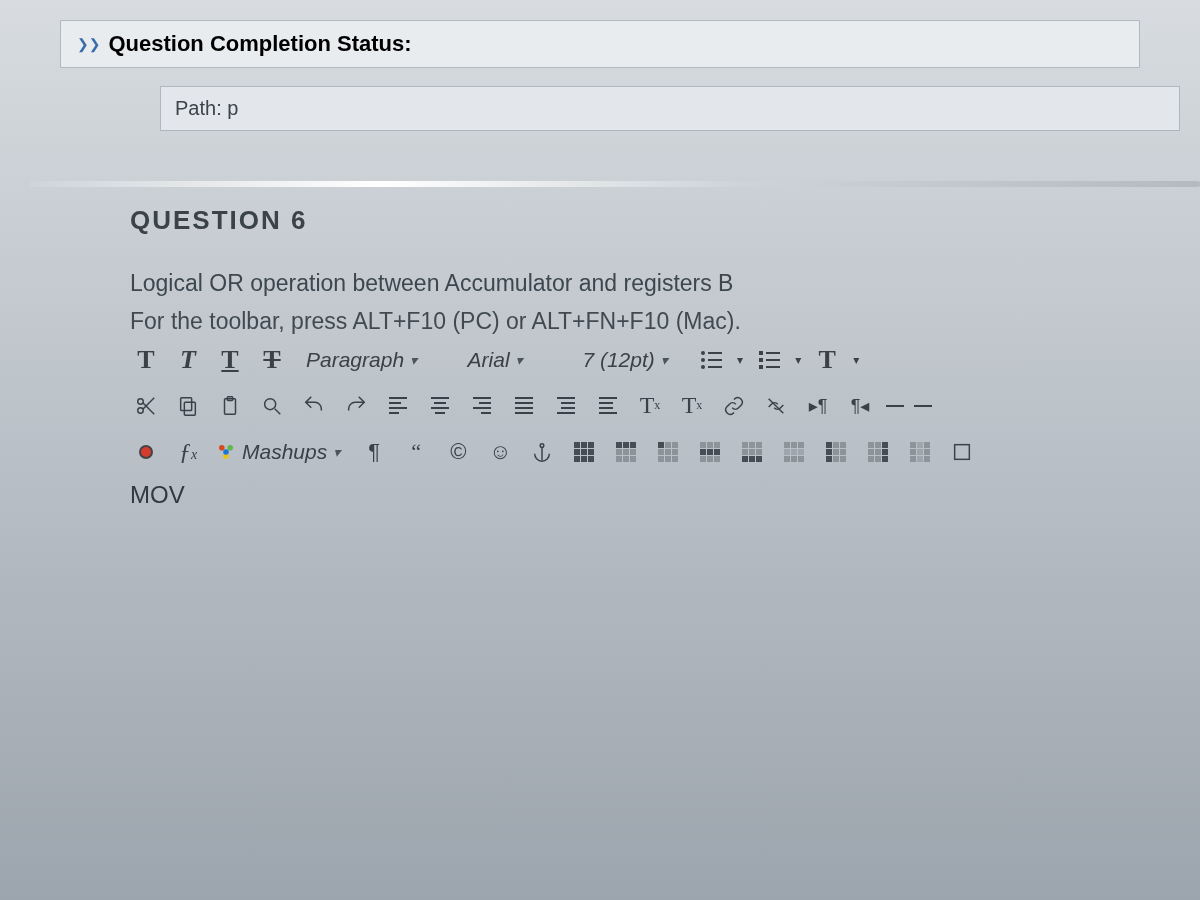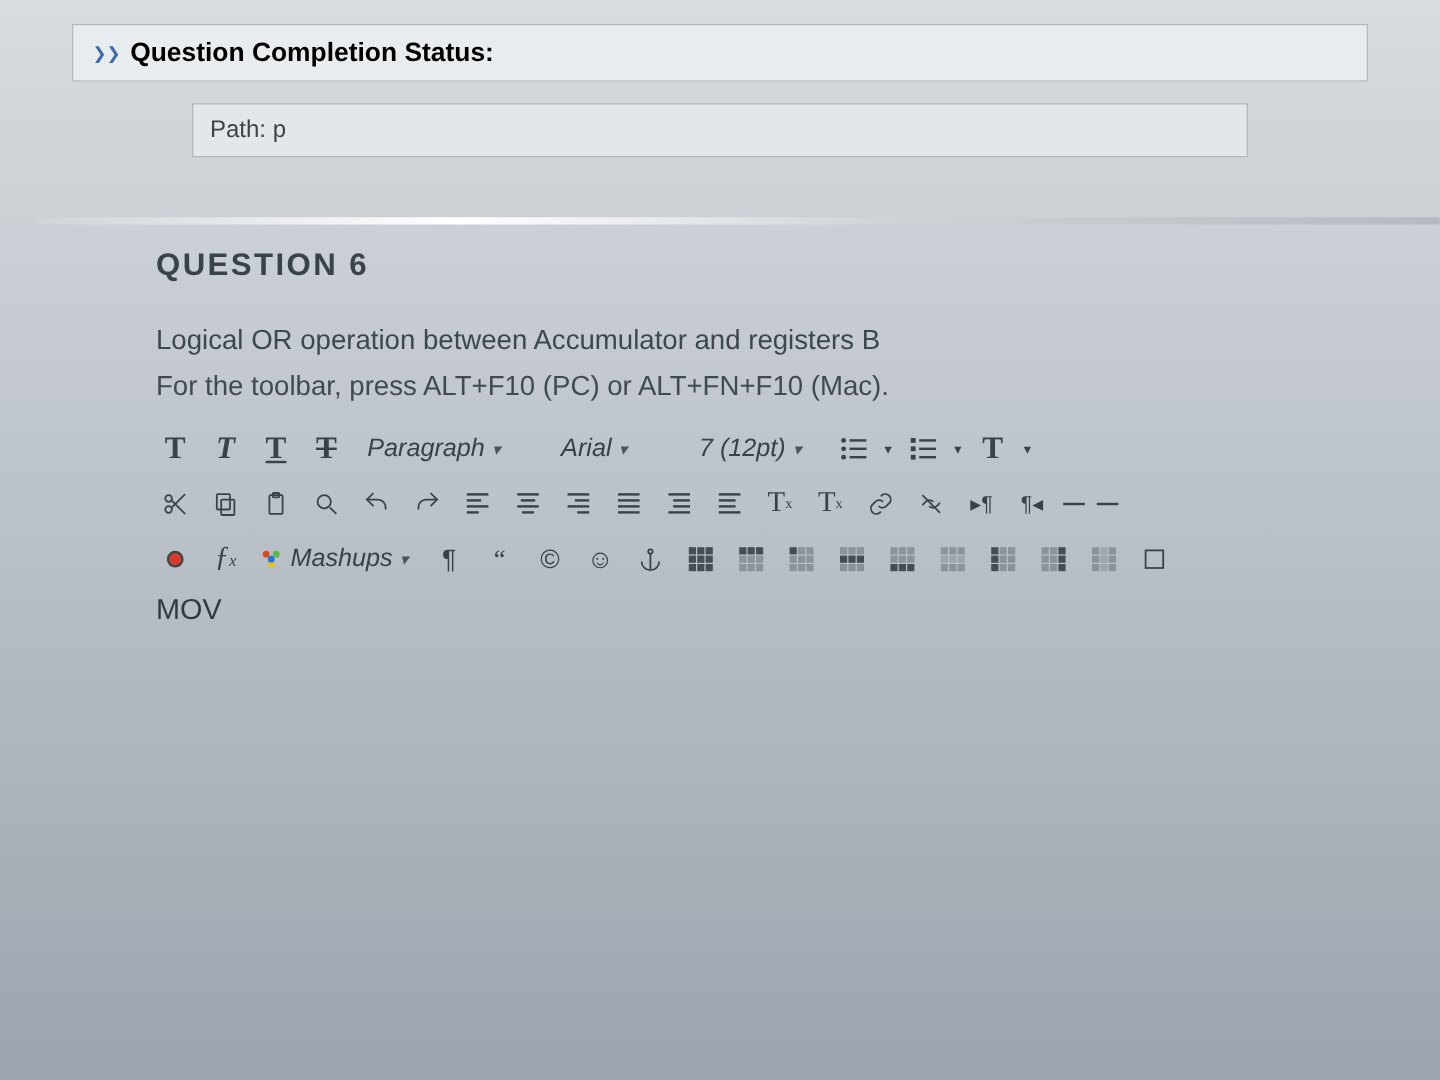--- a/index.html
+++ b/index.html
@@ -24,21 +24,21 @@
     color: #3a6da8;
     font-size: 14px;
   }
   .status-bar .label {
     color: #000000;
     font-size: 22px;
     font-weight: 600;
   }
   .path-box {
     margin: 18px 0 0 160px;
-    width: 880px;
+    width: 1020px;
     border: 1px solid #b0b6bd;
     background: #e3e6ea;
     padding: 10px 14px;
     font-size: 20px;
     color: #3d4349;
   }
   .divider-grad {
     margin: 50px 0 0 30px;
     height: 6px;
     width: 1170px;
@@ -58,21 +58,21 @@
   }
   .q-body {
     font-size: 23px;
     line-height: 1.55;
     color: #3d4750;
     margin-bottom: 6px;
   }
   .q-hint {
     font-size: 23px;
     color: #414a52;
-    margin-bottom: 20px;
+    margin-bottom: 6px;
   }
   .toolbar {
     display: flex;
     flex-direction: column;
     gap: 8px;
     margin-top: 6px;
   }
   .tb-row {
     display: flex;
     align-items: center;

